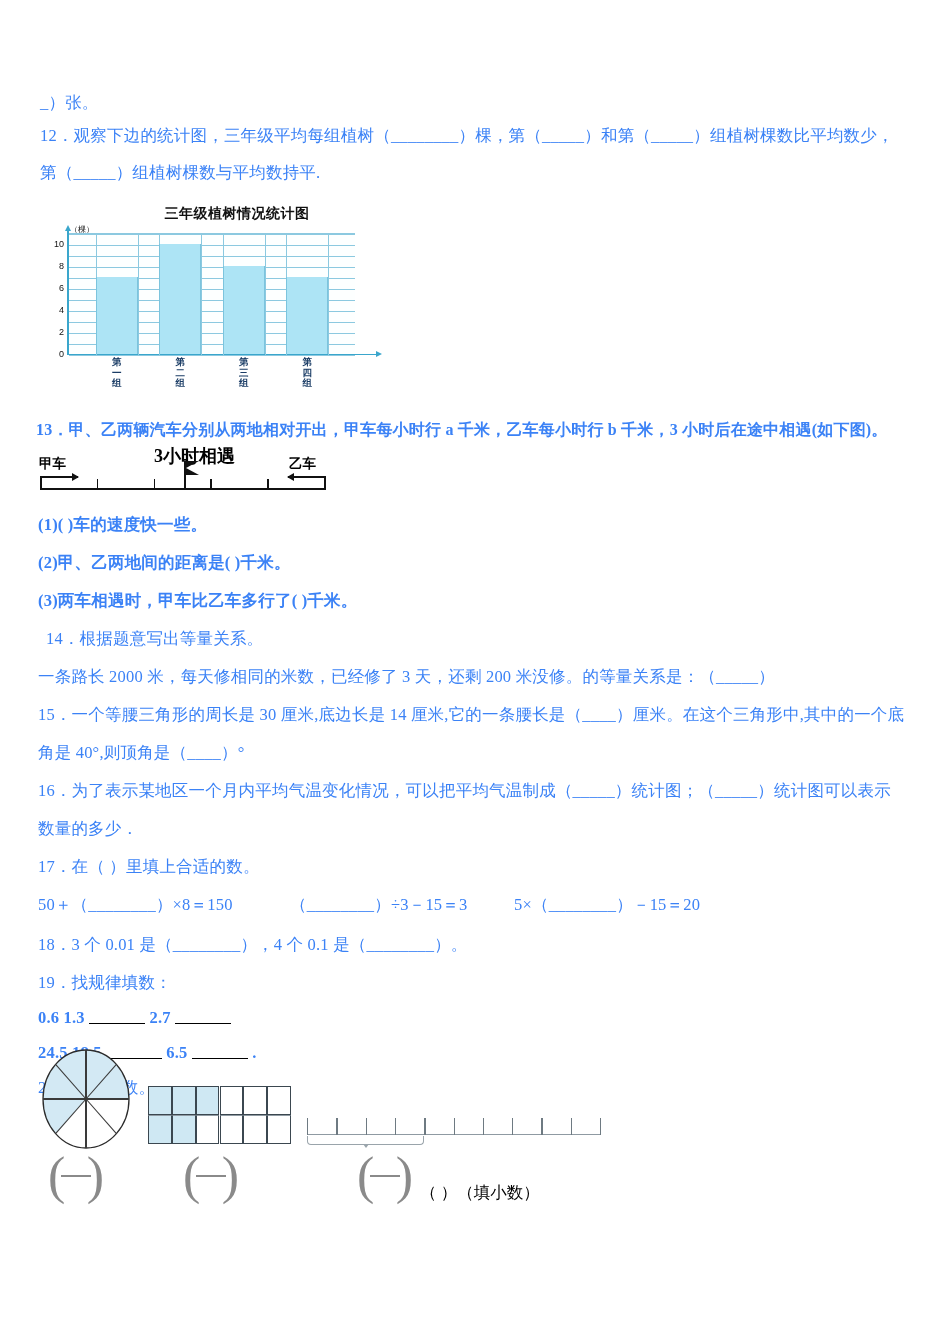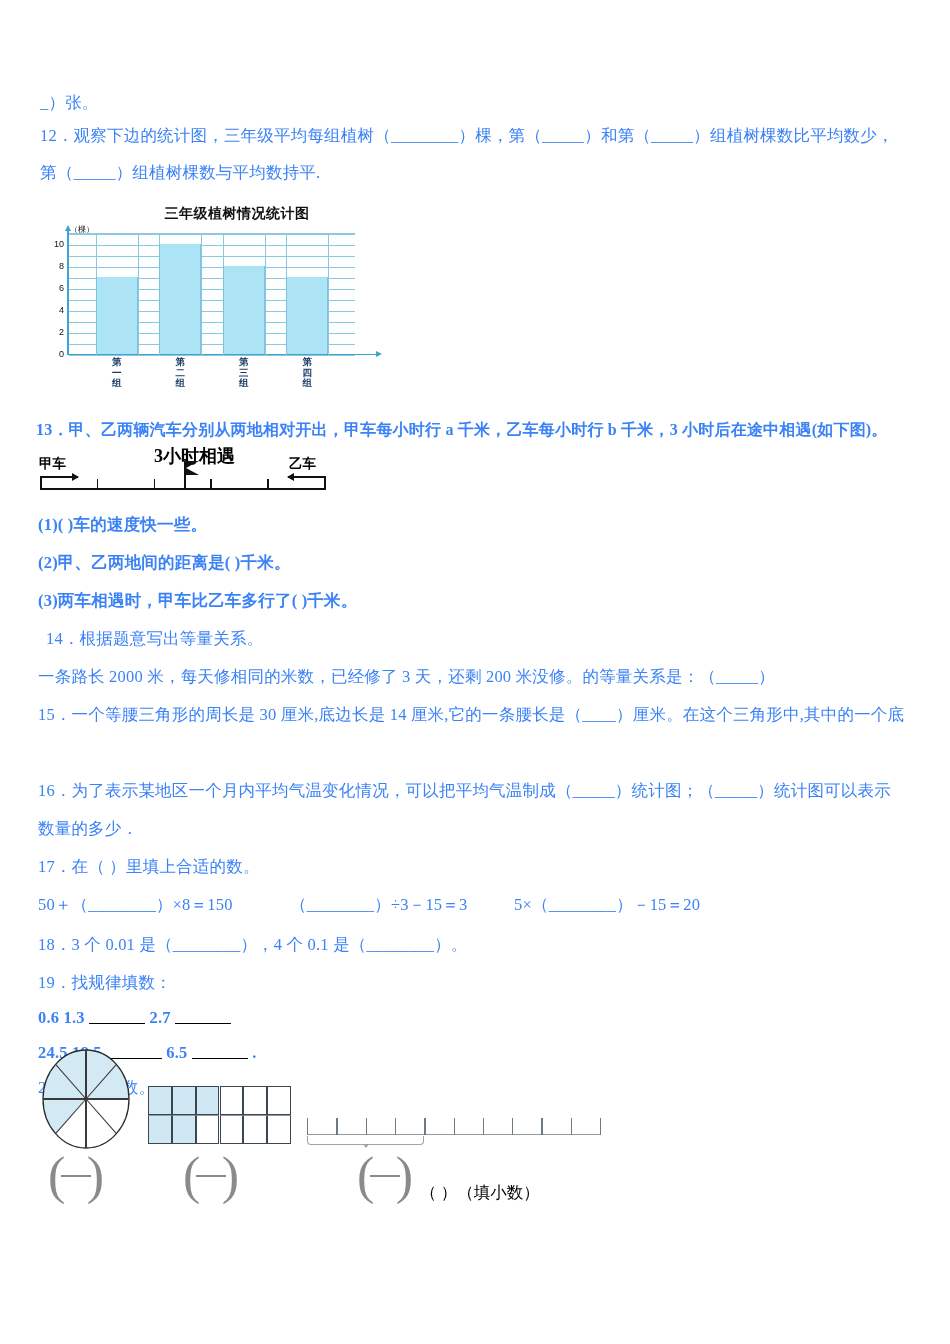--- a/index.html
+++ b/index.html
@@ -403,20 +403,21 @@
   </div>
 
   <div class="q bold" style="left:38px; top:512px;">(1)(  )车的速度快一些。</div>
   <div class="q bold" style="left:38px; top:550px;">(2)甲、乙两地间的距离是(  )千米。</div>
   <div class="q bold" style="left:38px; top:588px;">(3)两车相遇时，甲车比乙车多行了(  )千米。</div>
 
   <div class="q" style="left:38px; top:626px;margin-left:8px;">14．根据题意写出等量关系。</div>
   <div class="q" style="left:38px; top:664px; width:895px;">一条路长 2000 米，每天修相同的米数，已经修了 3 天，还剩 200 米没修。的等量关系是：（_____）</div>
 
   <div class="q" style="left:38px; top:702px; width:900px;">15．一个等腰三角形的周长是 30 厘米,底边长是 14 厘米,它的一条腰长是（____）厘米。在这个三角形中,其中的一个底</div>
+  <div class="q" style="left:38px; top:740px; width:900px;">角是 40°,则顶角是（____）°</div>
 
   <div class="q" style="left:38px; top:778px; width:905px;">16．为了表示某地区一个月内平均气温变化情况，可以把平均气温制成（_____）统计图；（_____）统计图可以表示</div>
   <div class="q" style="left:38px; top:816px;">数量的多少．</div>
 
   <div class="q" style="left:38px; top:854px;">17．在（   ）里填上合适的数。</div>
   <div class="q" style="left:38px; top:892px;">50＋（________）×8＝150</div>
   <div class="q" style="left:290px; top:892px;">（________）÷3－15＝3</div>
   <div class="q" style="left:490px; top:892px;margin-left:24px;">5×（________）－15＝20</div>
 
   <div class="q" style="left:38px; top:932px;">18．3 个 0.01 是（________），4 个 0.1 是（________）。</div>

